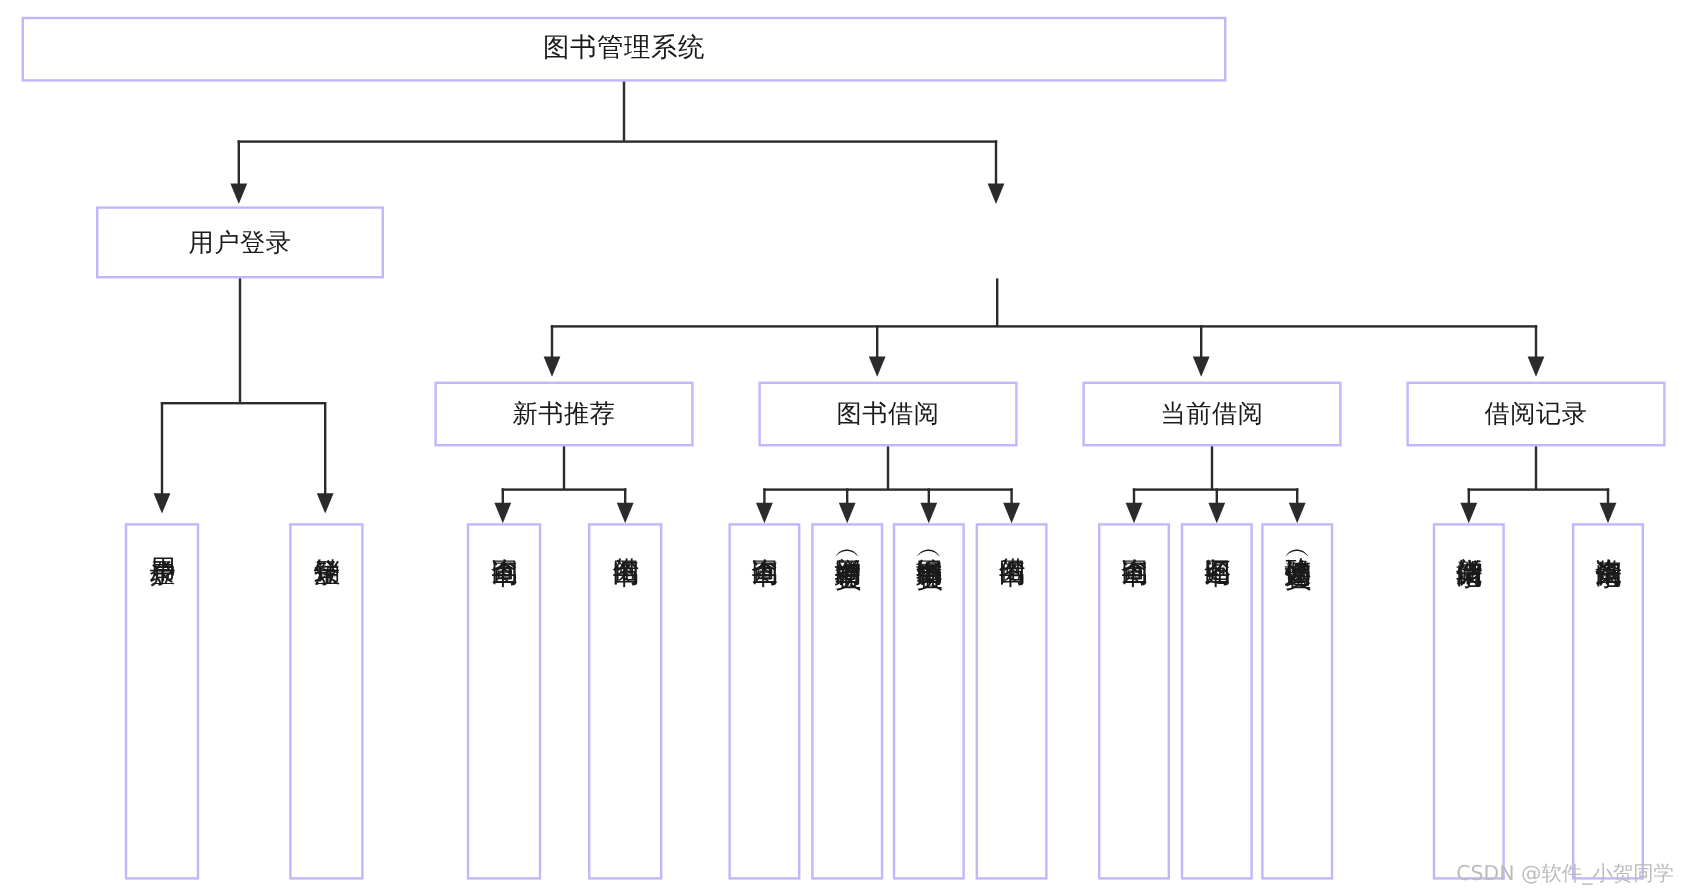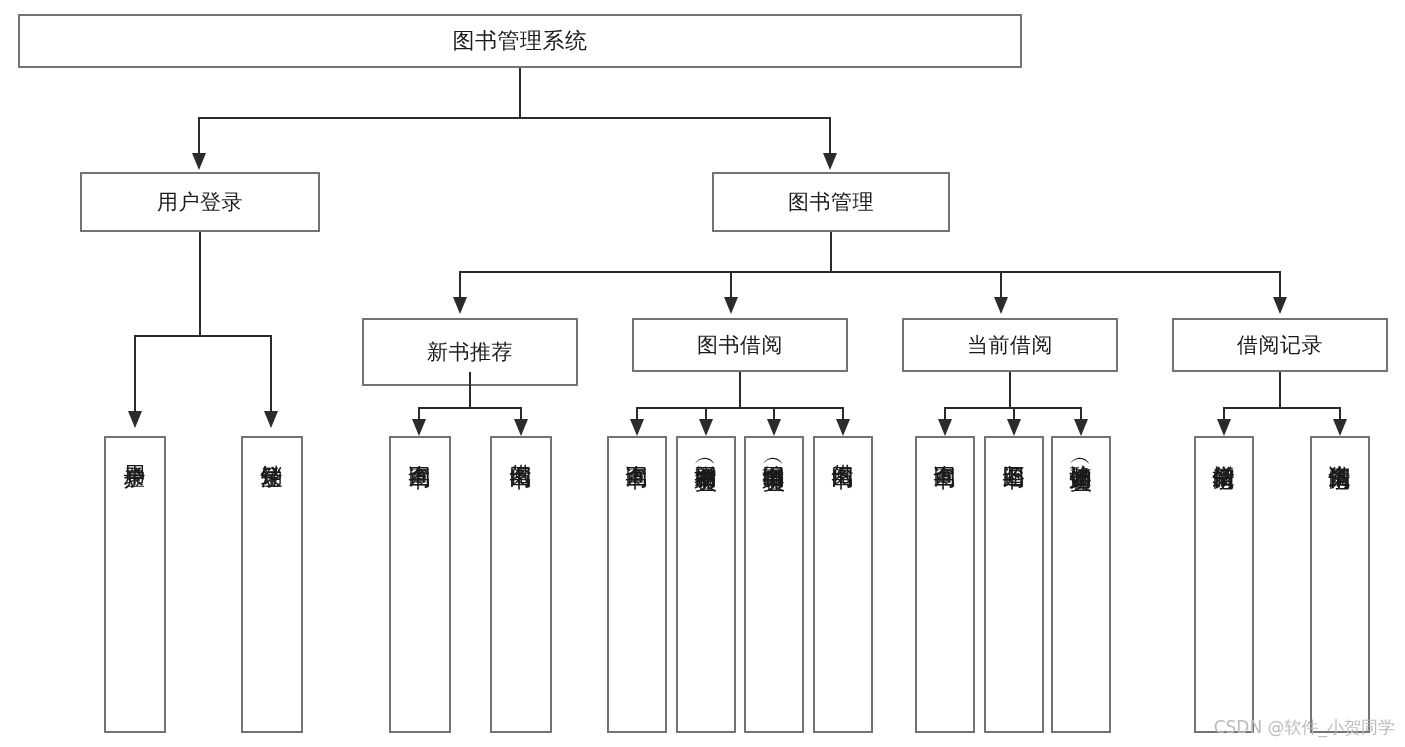--- a/index.html
+++ b/index.html
@@ -13,21 +13,21 @@
   #canvas {
     position: relative;
     width: 1405px;
     height: 747px;
     background: #ffffff;
     overflow: hidden;
   }
   .node {
     position: absolute;
     box-sizing: border-box;
-    border: 2px solid #737373;
+    border: 2px solid #c4b5fd;
     background: #ffffff;
     display: flex;
     align-items: center;
     justify-content: center;
     color: #1a1a1a;
   }
   .node-label {
     display: block;
     text-align: center;
     line-height: 1.18;
@@ -90,44 +90,41 @@
 
   <div class="connector hline" style="left:198px; top:117px; width:633px; height:2px;"></div>
 
   <div class="connector vline" style="left:198px; top:117px; width:2px; height:38px;"></div>
   <div class="arrow" style="left:192px; top:153px;"></div>
   <div class="connector vline" style="left:829px; top:117px; width:2px; height:38px;"></div>
   <div class="arrow" style="left:823px; top:153px;"></div>
 
   <div class="node h-node" style="left:80px; top:172px; width:240px; height:60px;">
     <span class="node-label">用户登录</span>
-  </div>
-  <div class="node h-node" style="left:712px; top:172px; width:238px; height:60px;">
-    <span class="node-label">图书管理</span>
   </div>
 
   <div class="connector vline" style="left:199px; top:232px; width:2px; height:104px;"></div>
   <div class="connector hline" style="left:134px; top:335px; width:137px; height:2px;"></div>
   <div class="connector vline" style="left:134px; top:335px; width:2px; height:78px;"></div>
   <div class="arrow" style="left:128px; top:411px;"></div>
   <div class="connector vline" style="left:270px; top:335px; width:2px; height:78px;"></div>
   <div class="arrow" style="left:264px; top:411px;"></div>
 
   <div class="connector vline" style="left:830px; top:232px; width:2px; height:40px;"></div>
   <div class="connector hline" style="left:459px; top:271px; width:822px; height:2px;"></div>
   <div class="connector vline" style="left:459px; top:271px; width:2px; height:28px;"></div>
   <div class="arrow" style="left:453px; top:297px;"></div>
   <div class="connector vline" style="left:730px; top:271px; width:2px; height:28px;"></div>
   <div class="arrow" style="left:724px; top:297px;"></div>
   <div class="connector vline" style="left:1000px; top:271px; width:2px; height:28px;"></div>
   <div class="arrow" style="left:994px; top:297px;"></div>
   <div class="connector vline" style="left:1279px; top:271px; width:2px; height:28px;"></div>
   <div class="arrow" style="left:1273px; top:297px;"></div>
 
-  <div class="node h-node" style="left:362px; top:318px; width:216px; height:68px;">
+  <div class="node h-node" style="left:362px; top:318px; width:216px; height:54px;">
     <span class="node-label">新书推荐</span>
   </div>
   <div class="node h-node" style="left:632px; top:318px; width:216px; height:54px;">
     <span class="node-label">图书借阅</span>
   </div>
   <div class="node h-node" style="left:1172px; top:318px; width:216px; height:54px;">
     <span class="node-label">借阅记录</span>
   </div>
   <div class="node h-node" style="left:902px; top:318px; width:216px; height:54px;">
     <span class="node-label">当前借阅</span>

